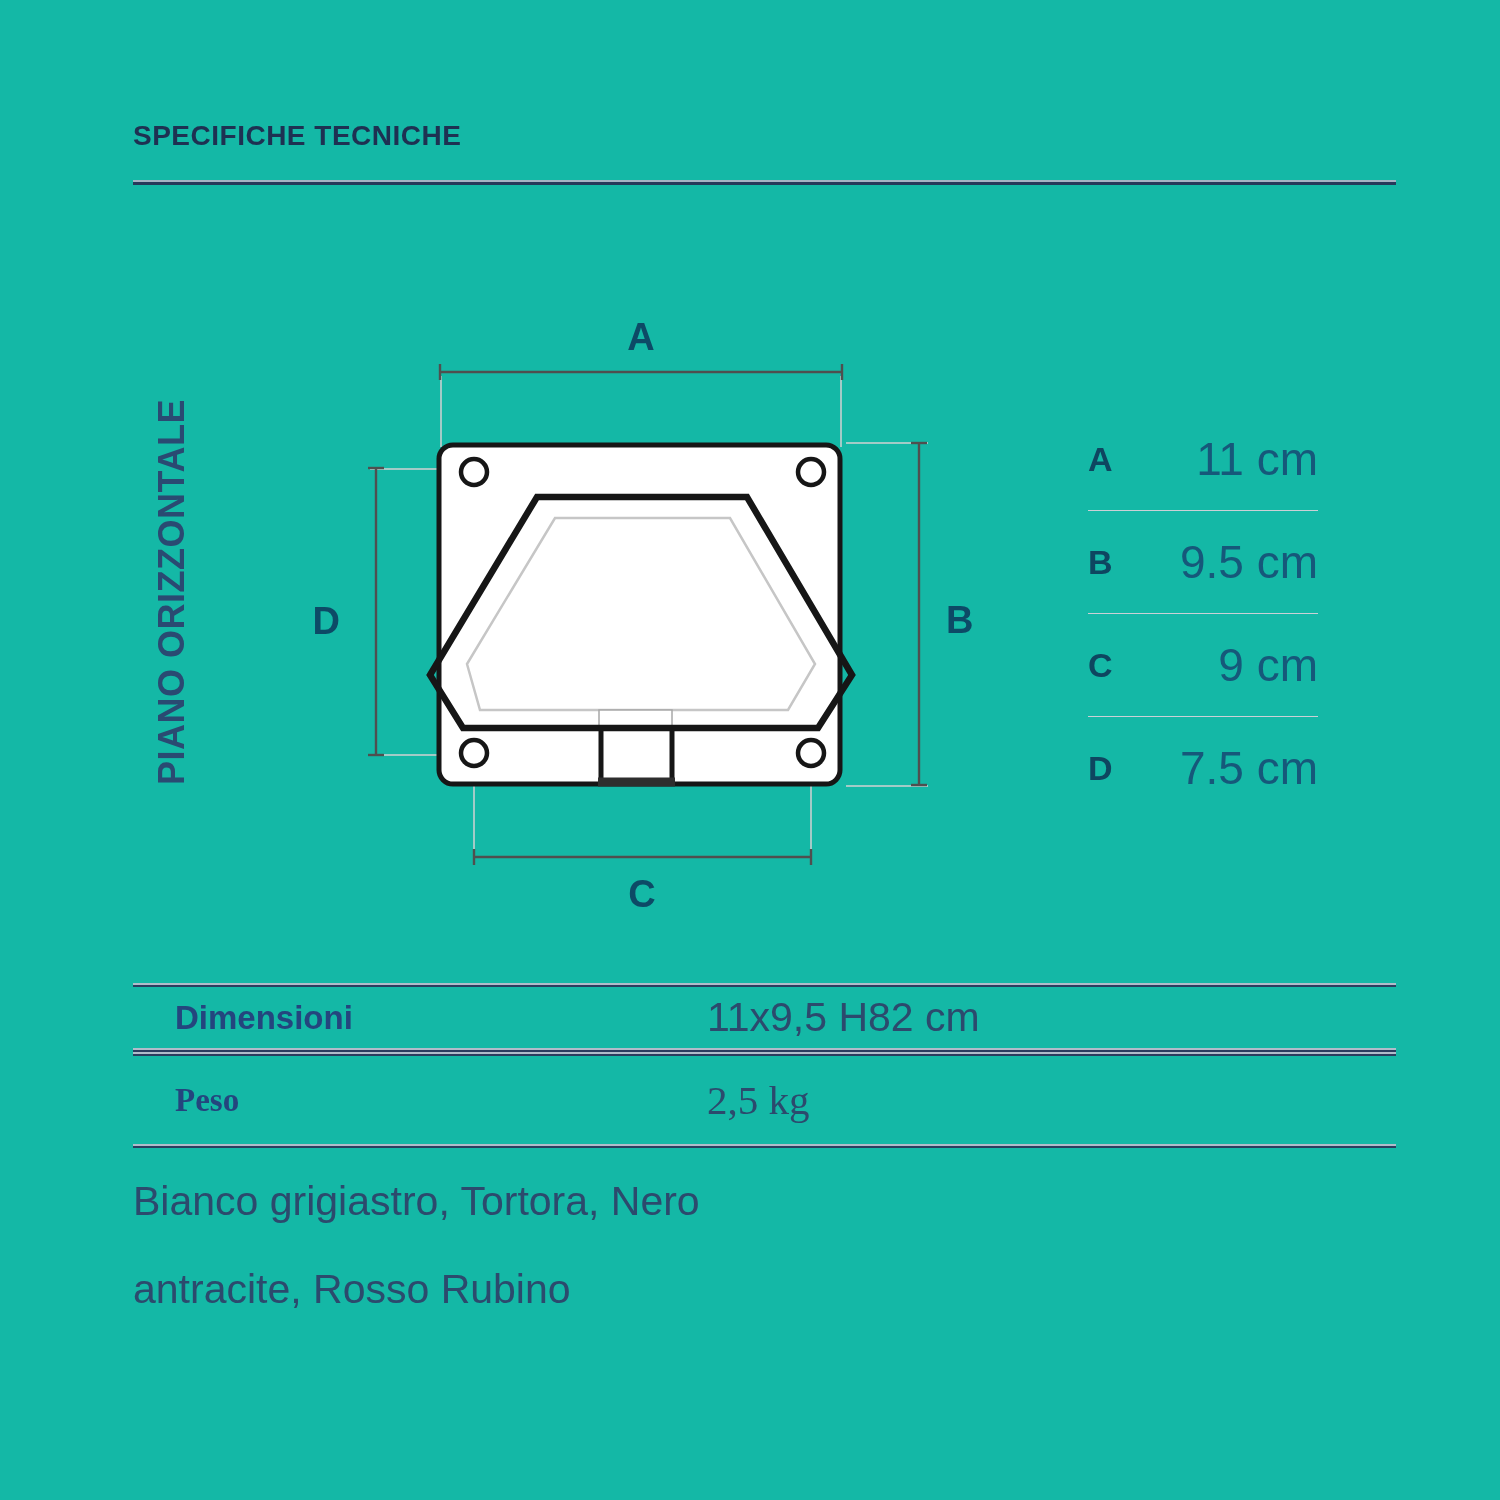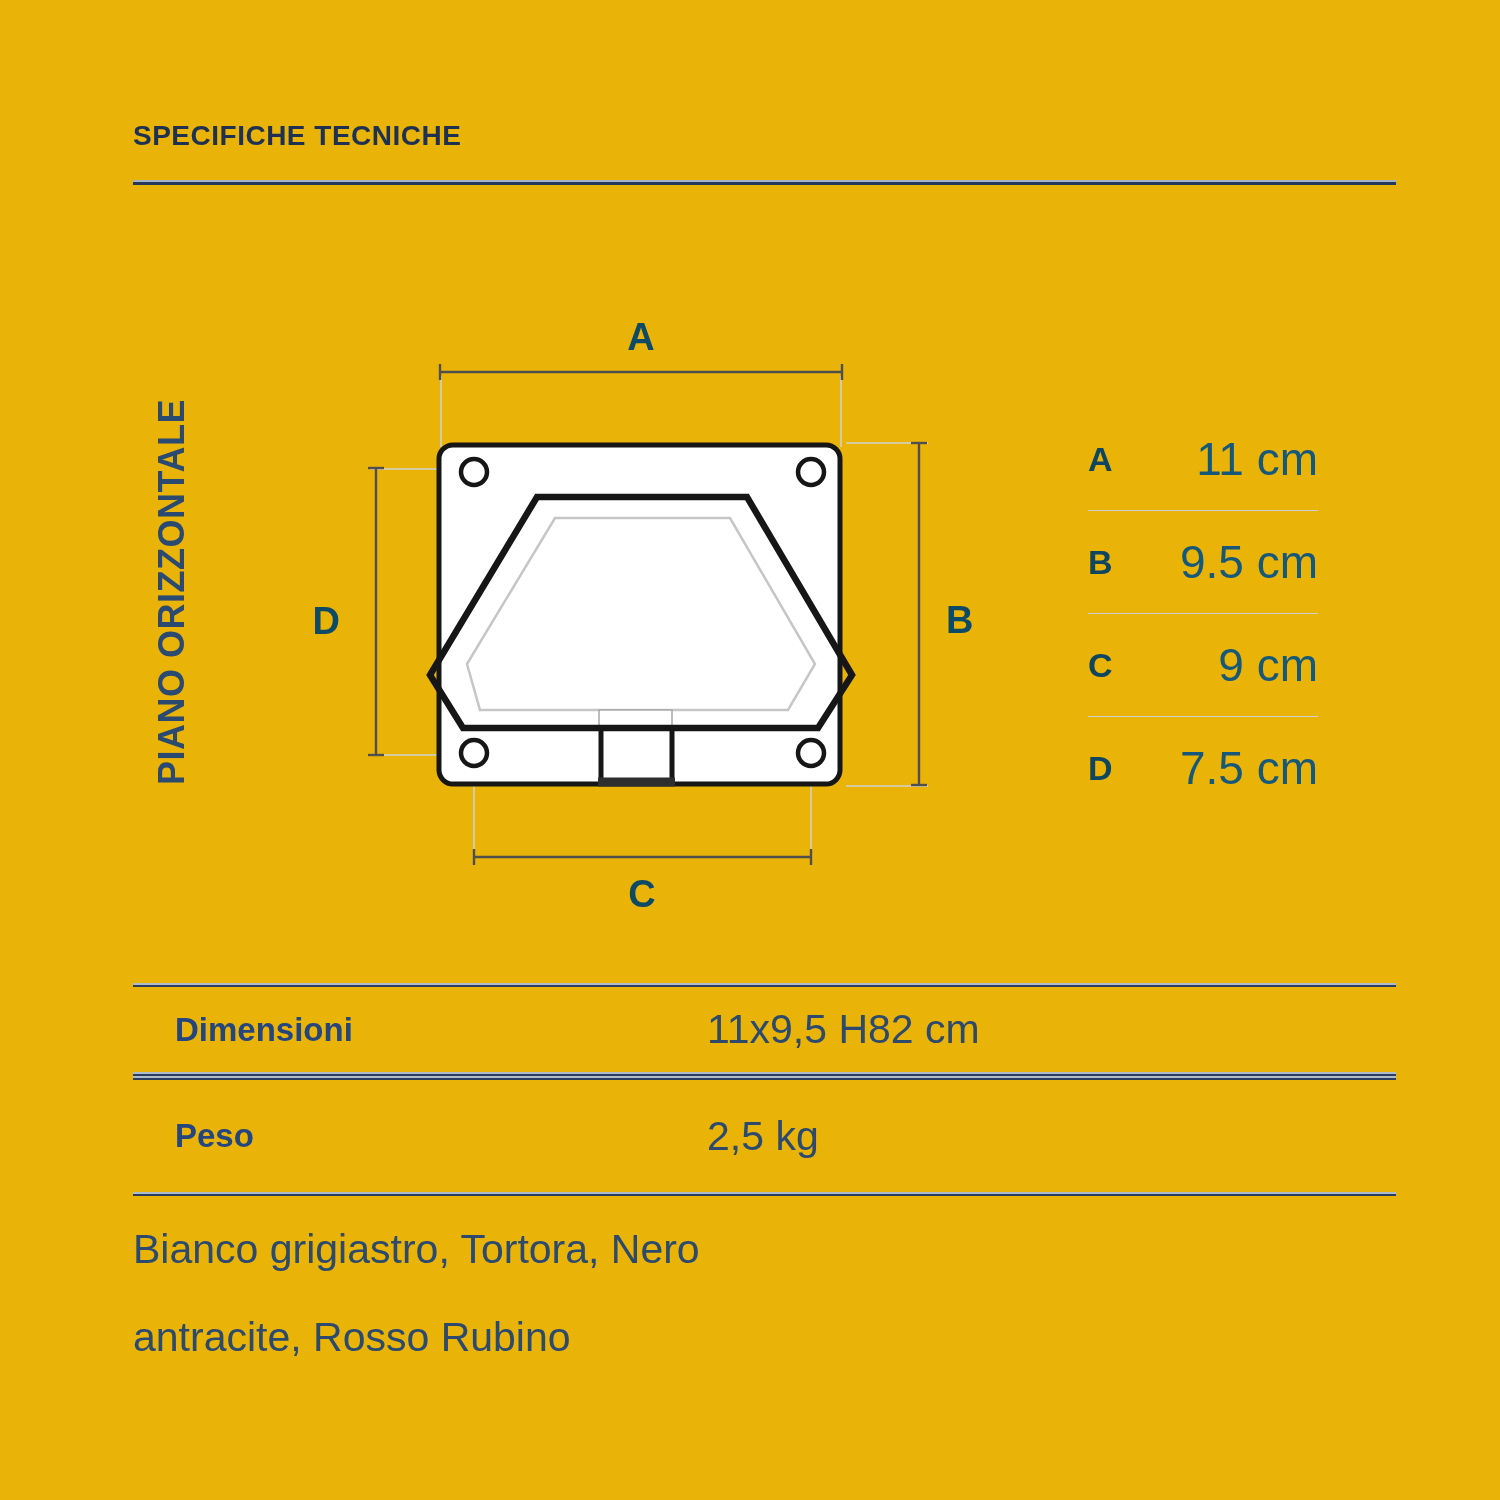--- a/index.html
+++ b/index.html
@@ -1,17 +1,17 @@
 <!DOCTYPE html>
 <html><head>
 <meta charset="utf-8">
 <style>
   html,body{margin:0;padding:0;background:#ffffff;}
   .page{
-    position:relative;width:1500px;height:1500px;background:#eab308;overflow:hidden;
+    position:relative;width:1500px;height:1500px;background:#14b8a6;overflow:hidden;
     font-family:"Liberation Sans",sans-serif;
   }
   
   .title{
     position:absolute;left:133px;top:120px;
     font-size:28px;font-weight:bold;letter-spacing:.5px;color:#1e3152;
   }
   .title-rule{
     position:absolute;left:133px;top:180px;width:1263px;height:5px;
     background:linear-gradient(to bottom,#a6b3c4 0 40%,#26395a 40% 100%);
@@ -35,22 +35,22 @@
   .mini-row:last-child{border-bottom:none;}
   .mini-letter{font-size:34px;font-weight:bold;color:#0e4660;}
   .mini-value{font-size:46px;color:#16587a;}
   
   .specs{position:absolute;left:133px;top:983px;width:1263px;}
   .spec-divider{
     height:4px;
     background:linear-gradient(to bottom,#b0bcca 0 40%,#2b3d5f 40% 100%);
   }
   .spec-row{display:flex;align-items:center;}
-  .spec-row.h85{height:85px;}
-  .spec-row.h88{height:112px;}
+  .spec-row.h85{height:61px;}
+  .spec-row.h88{height:88px;font-family:Liberation Serif, serif;}
   .spec-row.h185{height:193px;}
   .spec-label{
     width:574px;box-sizing:border-box;padding-left:42px;
     font-size:33px;font-weight:bold;color:#24457e;
   }
   .spec-value{flex:1;font-size:41px;color:#2c4a6d;}
   .spec-value.wrap{max-width:600px;line-height:88px;}
 </style>
 </head>
 <body>

